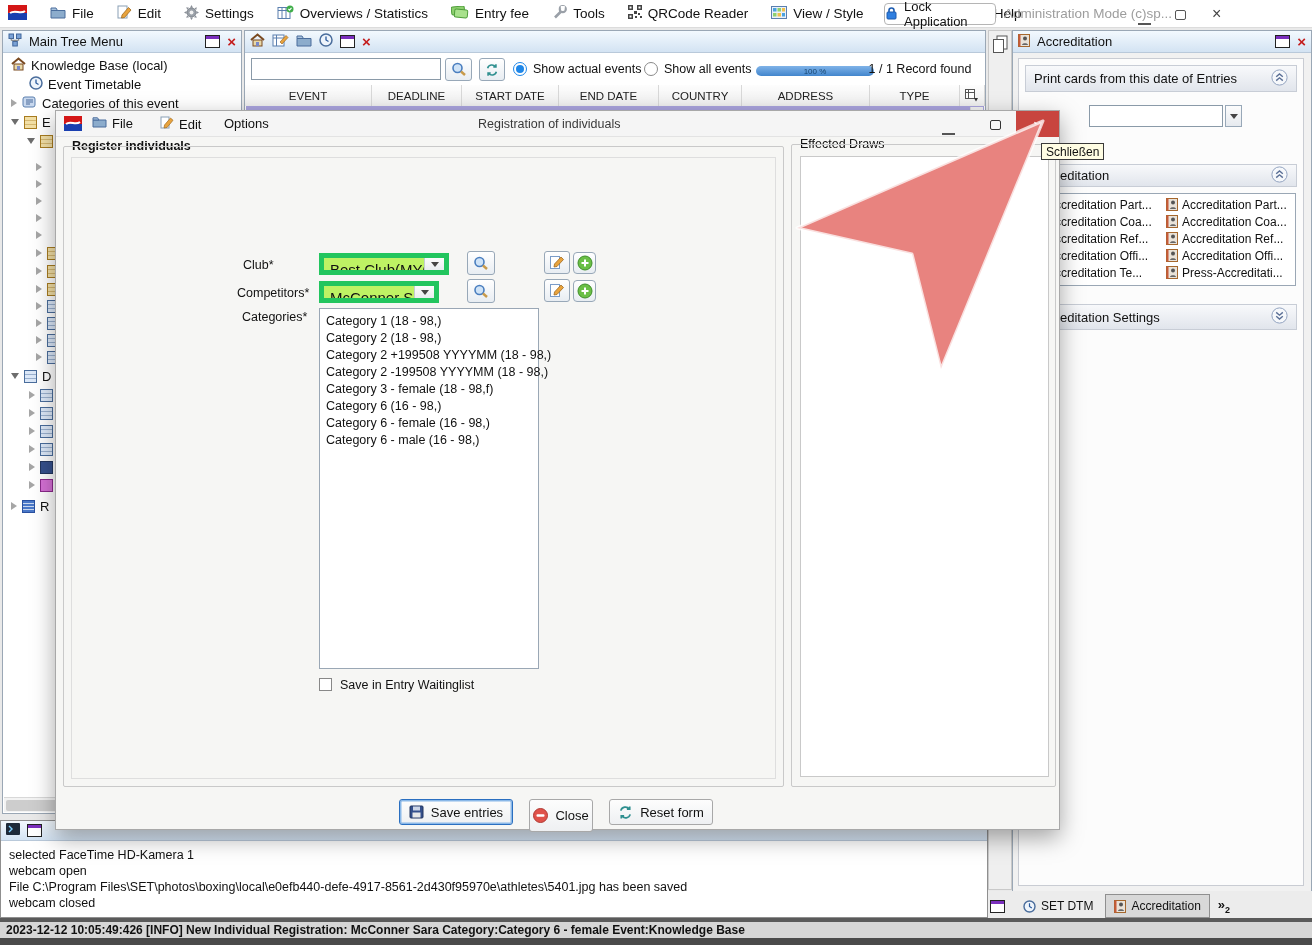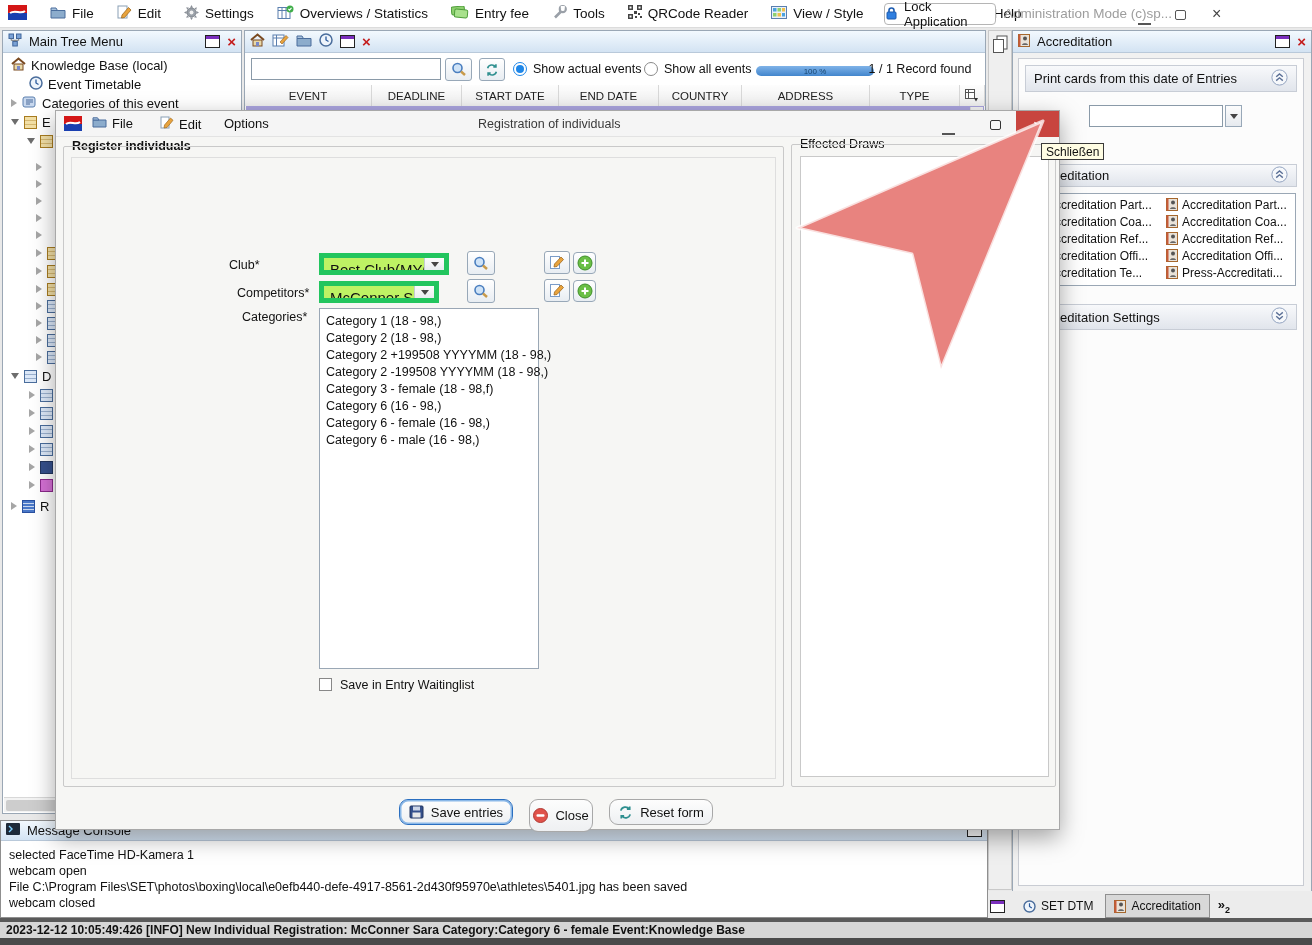--- a/index.html
+++ b/index.html
@@ -72,21 +72,21 @@
 .groupbox{position:absolute;border:1px solid #c9c9c9;border-radius:2px}
 .grouplabel{position:absolute;background:#f6f6f4;padding:0 4px;font-size:12.5px;white-space:nowrap}
 .innerbox{position:absolute;border:1px solid #dedede}
 .combo{position:absolute;display:flex;border:5px solid #22c55e;background:#bef264;height:22px;font-size:15px}
 .combo .val{flex:1;padding:3px 6px;white-space:nowrap;overflow:hidden}
 .combo .drop{width:20px;border-left:1px solid #c4ccd4;background:linear-gradient(#fcfcfc,#e8ecf0);display:flex;align-items:center;justify-content:center}
 .flabel{position:absolute;font-size:12.5px;white-space:nowrap}
 .catlist{position:absolute;background:#fff;border:1px solid #9aa7b5;font-size:12.5px;padding-top:3px}
 .catlist div{padding:1.5px 6px;white-space:nowrap}
 .cbx{position:absolute;width:13px;height:13px;border:1px solid #888;background:#fff}
-.btn{position:absolute;display:flex;align-items:center;justify-content:center;gap:7px;border:1px solid #a8a8a8;border-radius:9px;background:linear-gradient(#fdfdfd,#eef0f2);font-size:13px}
+.btn{position:absolute;display:flex;align-items:center;justify-content:center;gap:7px;border:1px solid #a8a8a8;border-radius:3px;background:linear-gradient(#fdfdfd,#eef0f2);font-size:13px}
 .btn.focus{border:1px solid #2a6fc0;box-shadow:0 0 0 1.5px #8ab8e8 inset}
 .tooltip{left:1041px;top:143px;background:#fffde3;border:1px solid #3a3a3a;font-size:12px;padding:0 4px;height:17px;display:flex;align-items:center;z-index:40}
 .arrowlayer{left:0;top:0;width:1312px;height:945px;z-index:30;pointer-events:none}
 svg{flex:none}
 </style>
 </head>
 <body>
 
 <div class="abs menubar">
   <span><svg width="19" height="15">
@@ -559,21 +559,20 @@
     </span>
   <span style="font-weight:bold;font-size:13px;margin-left:4px"><span>»</span><sub style="font-size:9px">2</sub></span>
 </div>
 
 <div class="abs console">
   <div class="ptitle" style="height:20px">
     <span><svg width="14" height="12">
           <rect width="14" height="12" rx="1" fill="#1d2a3a"></rect>
           <path d="M3 3l3 3-3 3" stroke="#7fd0ff" fill="none" stroke-width="1.4"></path>
         </svg></span>
-    <span style="flex:1">Message Console</span>
     <span class="winbox"></span>
   </div>
   <div class="cline" style="top:27px">selected FaceTime HD-Kamera 1</div>
   <div class="cline" style="top:43px">webcam open</div>
   <div class="cline" style="top:59px">File C:\Program Files\SET\photos\boxing\local\e0efb440-defe-4917-8561-2d430f95970e\athletes\5401.jpg has been saved</div>
   <div class="cline" style="top:75px">webcam closed</div>
 </div>
 
 <div class="abs darkband"></div>
 <div class="abs statusbar">
@@ -609,21 +608,21 @@
     <span class="abs" style="left:886px;top:12px"><span class="minbar"></span></span>
     <span class="abs" style="left:934px;top:7px"><span class="maxglyph" style="border-color:#333"></span></span>
     <span class="dclose">×</span>
   </div>
 
   <span class="grouplabel" style="left:12px;top:28px;font-weight:bold">Register individuals</span>
   <div class="groupbox" style="left:7px;top:35px;width:721px;height:641px">
     <div class="innerbox" style="left:7px;top:10px;width:705px;height:622px"></div>
   </div>
 
-  <span class="flabel" style="left:173px;top:147px">Club*</span>
+  <span class="flabel" style="left:187px;top:147px">Club*</span>
   <div class="combo" style="left:263px;top:142px;width:130px">
     <span class="val">Best Club(MYC)</span>
     <span class="drop">
         <span class="tri-d"></span>
       </span>
   </div>
   <span class="iconbtn abs" style="left:411px;top:140px;width:28px;height:24px">
       <svg width="16" height="15">
         <circle cx="6.5" cy="6" r="4.5" fill="#cfe3f7" stroke="#4a7ebf" stroke-width="1.6"></circle>
         <line x1="10" y1="9.5" x2="14" y2="13" stroke="#c89a4a" stroke-width="2.4"></line>

